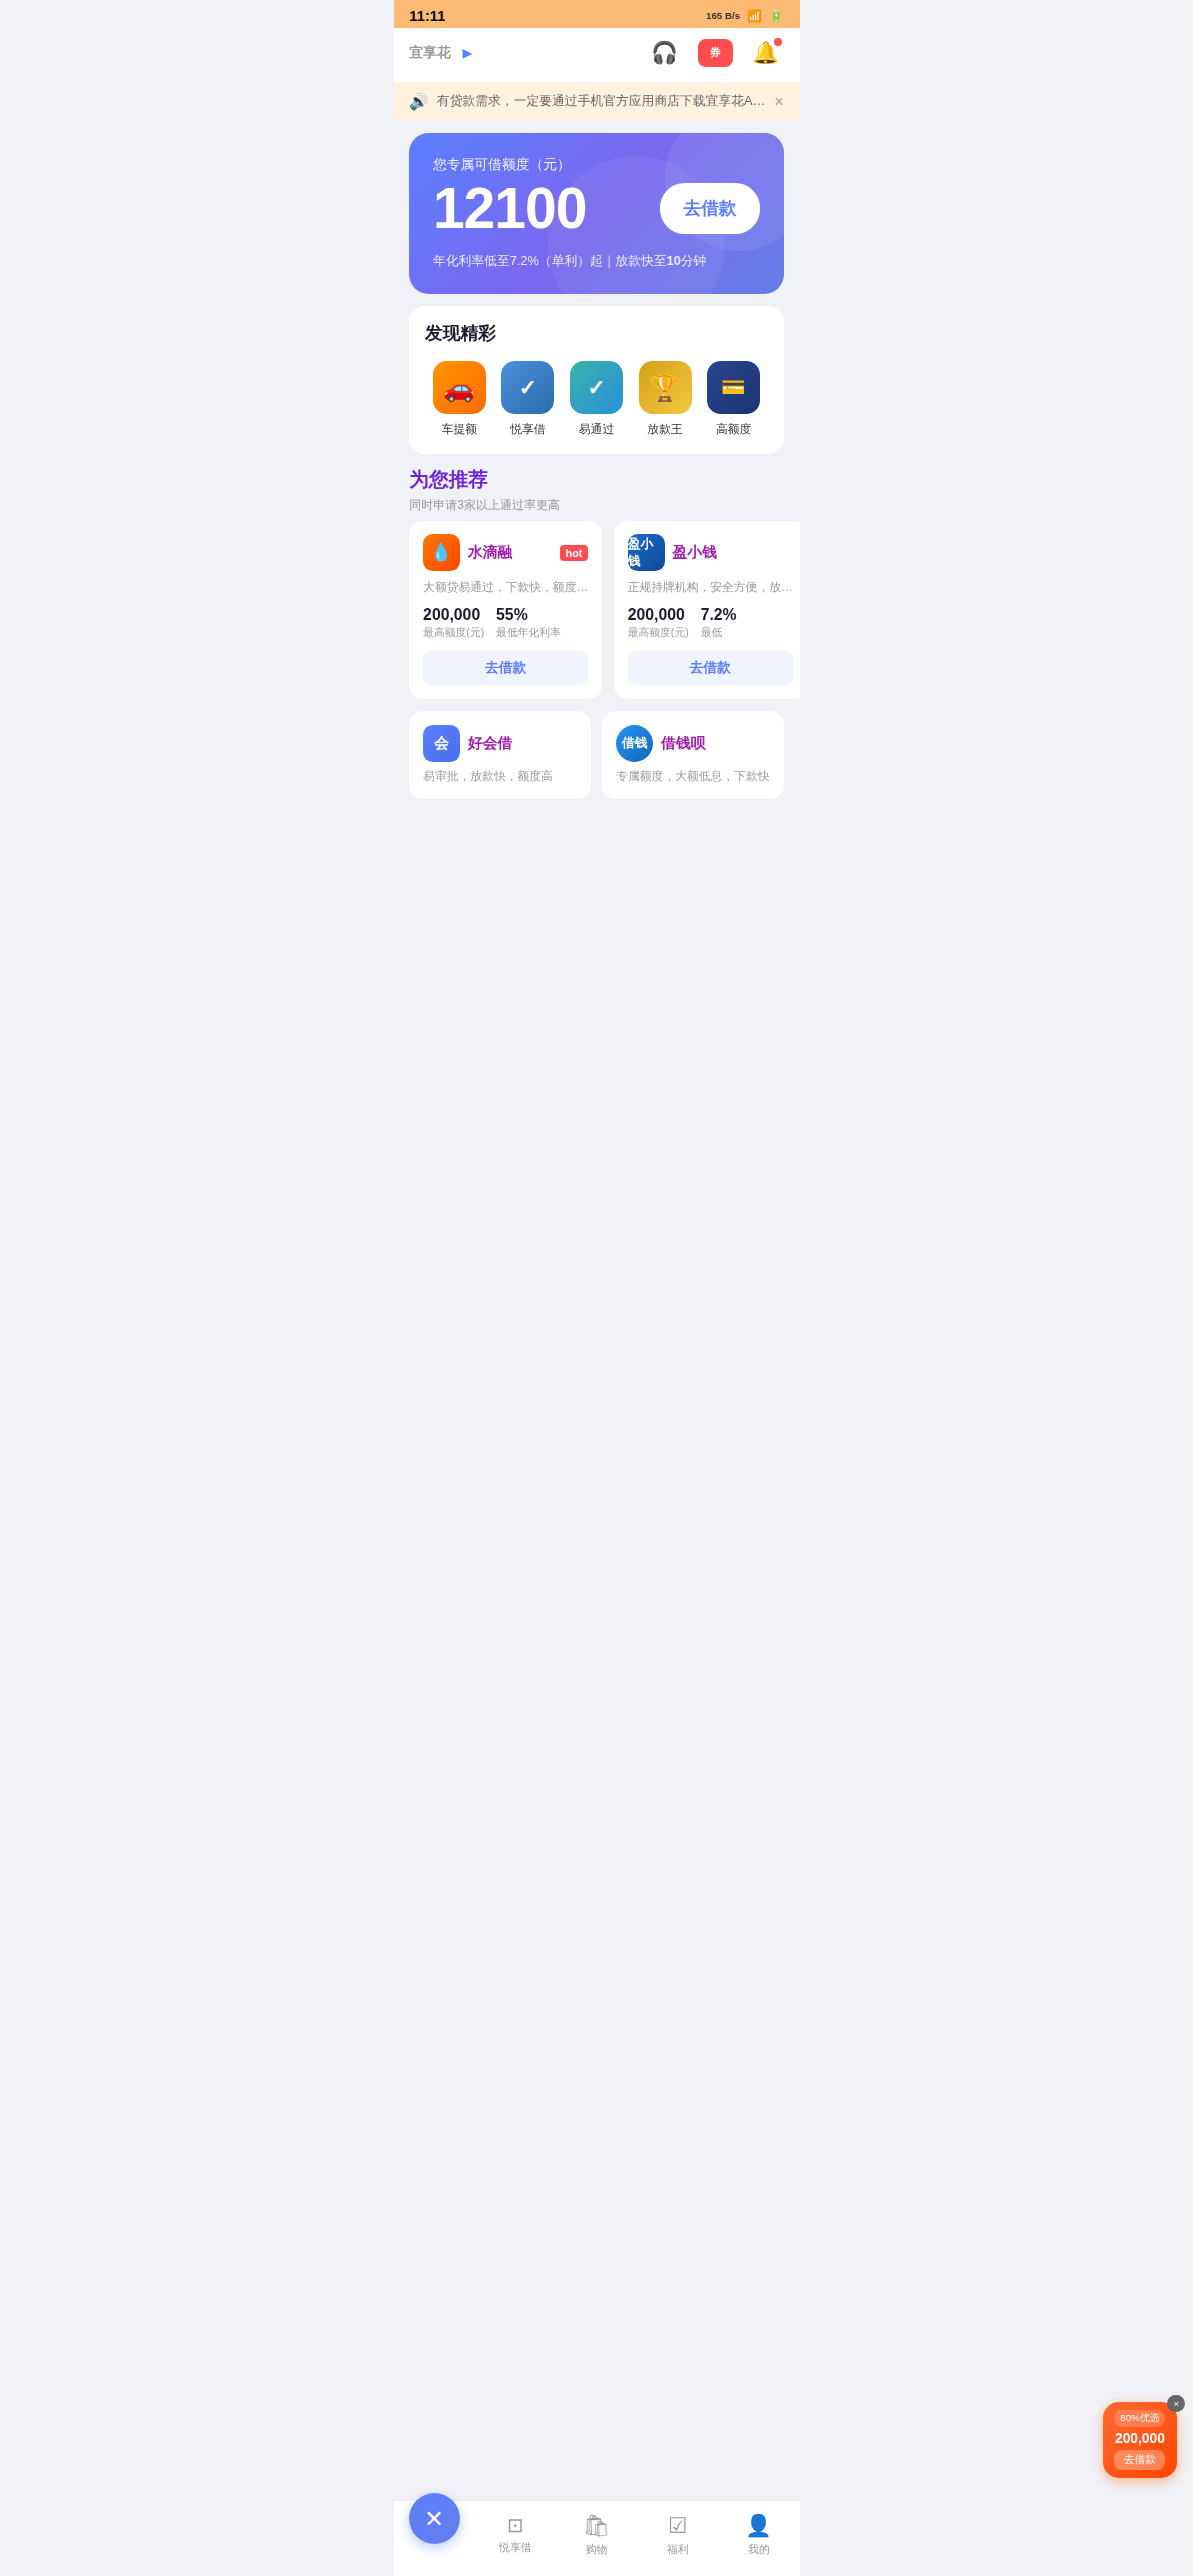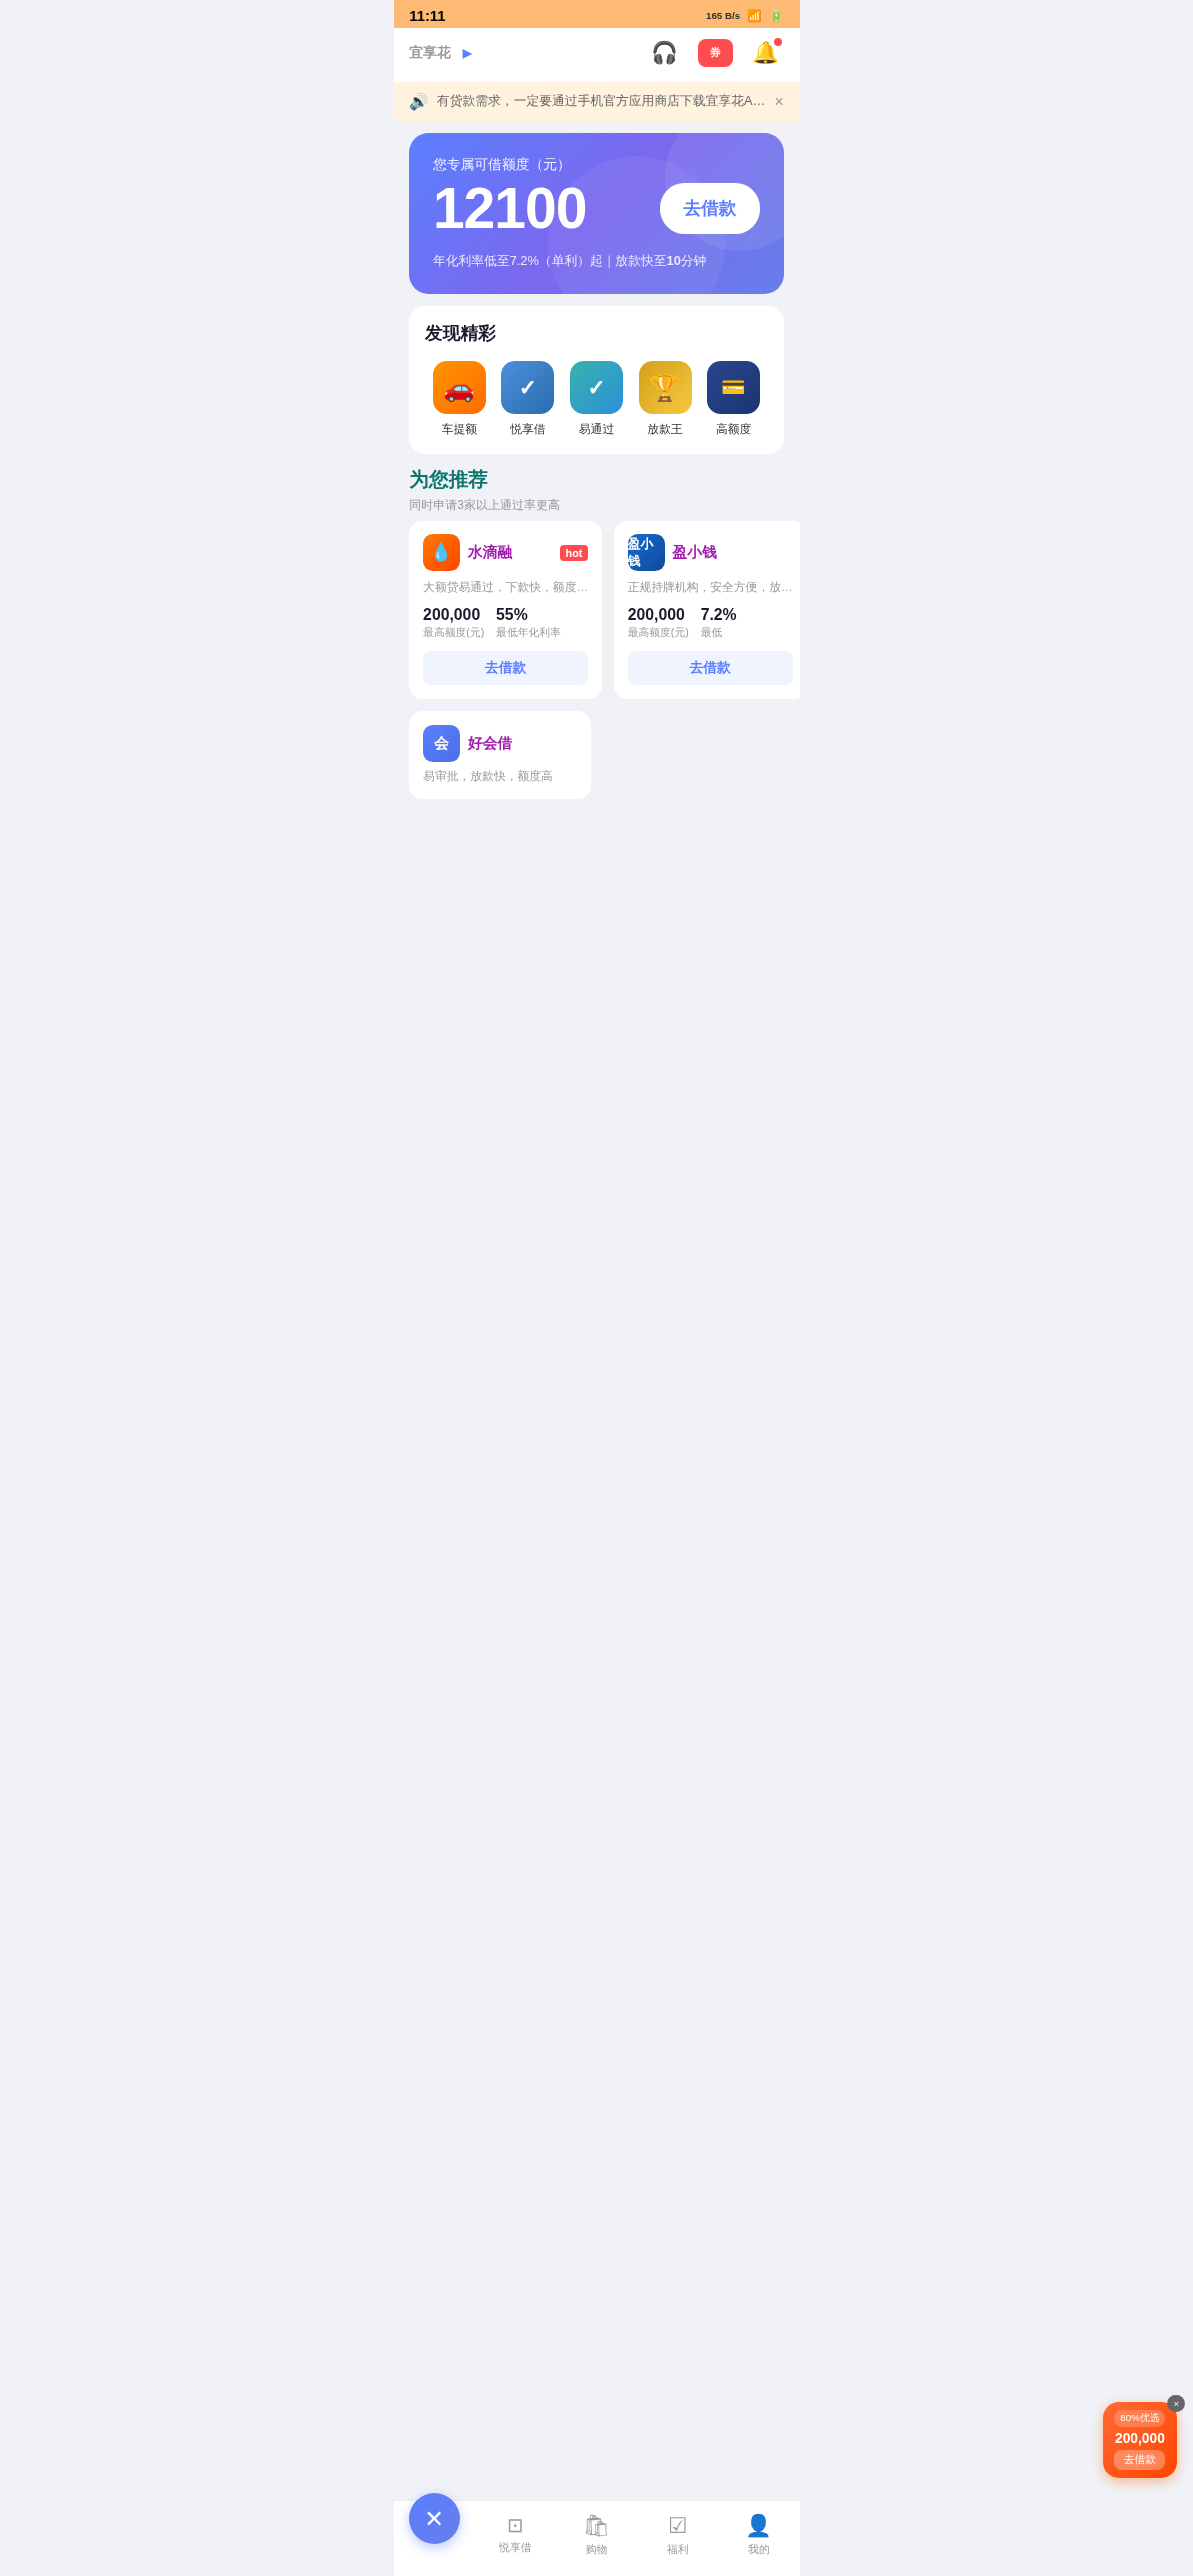--- a/index.html
+++ b/index.html
@@ -164,21 +164,21 @@
     .feature-icon.gold { background: linear-gradient(135deg, #d4a017, #f5c842); }
     .feature-icon.dark-blue { background: linear-gradient(135deg, #2b4590, #1a3570); }
     .feature-label {
       font-size: 11.8px;
       color: #333;
       text-align: center;
     }
     .recommend-title {
       font-size: 19.7px;
       font-weight: 700;
-      color: #0f766e;
+      color: #6d28d9;
       margin-bottom: 3.9px;
     }
     .recommend-subtitle {
       font-size: 12px;
       color: #999;
       margin-bottom: 7px;
     }
 
     
     .products-grid {
@@ -471,20 +471,27 @@
 <div class="more-products-grid" style="margin-top:11.8px;">
 
   <div class="product-card-small">
     <div class="product-header">
       <div class="product-logo haohujie" style="background:linear-gradient(135deg,#5b7fff,#4a6fe8);color:white;font-size:14.8px;font-weight:700;">会</div>
       <span class="product-name">好会借</span>
     </div>
     <div class="small-product-desc">易审批，放款快，额度高</div>
   </div>
 
+  <div class="product-card-small">
+    <div class="product-header">
+      <div class="product-logo jieqianlo" style="background:linear-gradient(135deg,#2196f3,#1565c0);color:white;font-size:12.8px;font-weight:700;border-radius:50%;">借钱</div>
+      <span class="product-name">借钱呗</span>
+    </div>
+    <div class="small-product-desc">专属额度，大额低息，下款快</div>
+  </div>
 </div>
 
 <div class="floating-ad">
   <div class="floating-close">×</div>
   <div class="floating-ad-badge">80%优选</div>
   <div class="floating-ad-amount">200,000</div>
   <div class="floating-ad-btn">去借款</div>
 </div>
 
 <div class="bottom-nav">

